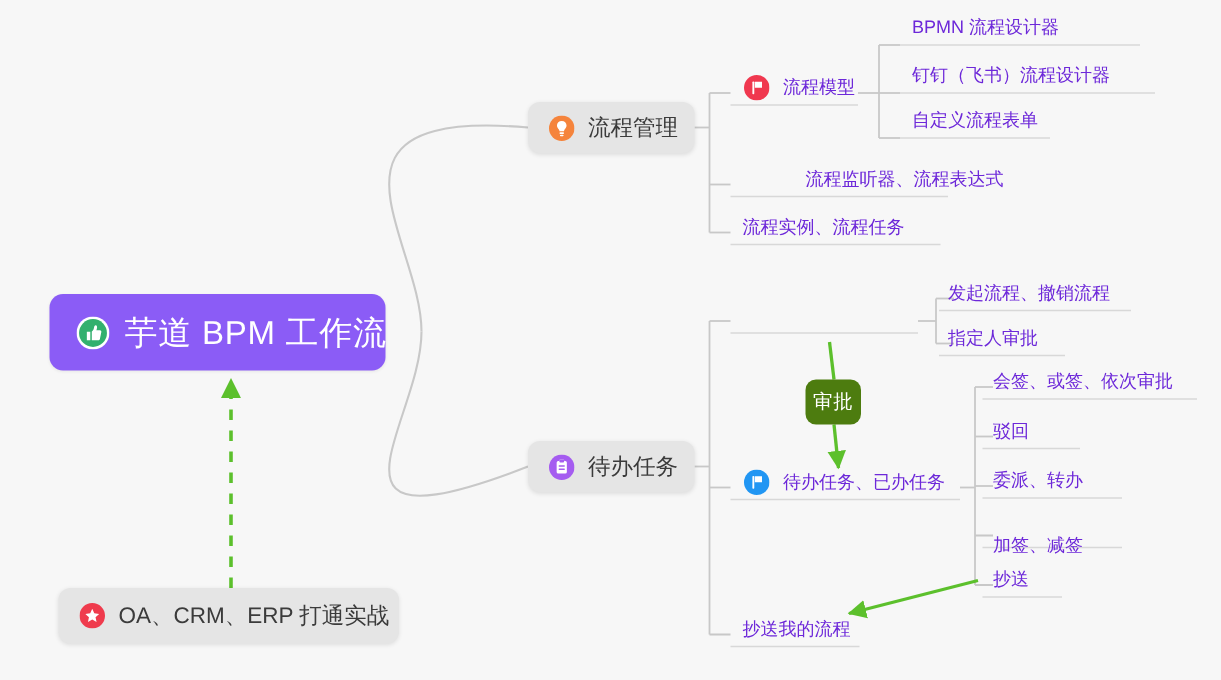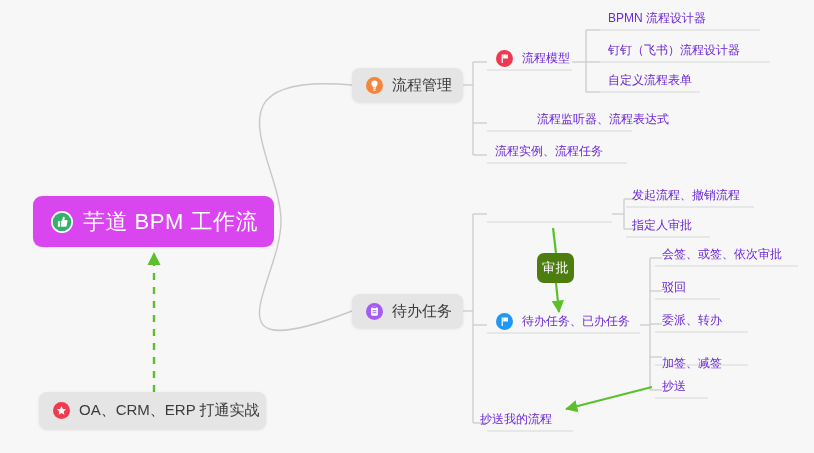--- a/index.html
+++ b/index.html
@@ -10,22 +10,22 @@
     overflow:hidden;
     position:relative;
   }
   #canvas{position:absolute;inset:0;width:814px;height:453px;}
   svg.wires{position:absolute;left:0;top:0;width:814px;height:453px;pointer-events:none;}
 
   
   .root-node{
     position:absolute;
     left:33px;top:196px;
-    width:241px;height:51px;
-    background:#d946ef;
+    width:224px;height:51px;
+    background:#8b5cf6;
     border-radius:9px;
     display:flex;align-items:center;
     padding:0 18px;
     box-sizing:border-box;
     color:#ffffff;
     font-size:22px;
     letter-spacing:.5px;
     box-shadow:0 1px 2px rgba(0,0,0,.06);
   }
   .root-node .label{margin-left:10px;white-space:nowrap;}
@@ -250,21 +250,21 @@
   <div class="leaf" style="left:658px;top:312px;">
     <span class="label">委派、转办</span>
   </div>
   <div class="leaf" style="left:658px;top:355px;">
     <span class="label">加签、减签</span>
   </div>
   <div class="leaf" style="left:658px;top:378px;">
     <span class="label">抄送</span>
   </div>
 
-  <div class="leaf" style="left:476px;top:411px;">
+  <div class="leaf" style="left:491px;top:411px;">
     <span class="label">抄送我的流程</span>
   </div>
 
   <div class="tag-approve">
     <span>审批</span>
   </div>
 
   <div class="card" style="left:39px;top:392px;width:227px;height:37px;">
     <span class="badge">
       <svg width="17" height="17" viewBox="0 0 17 17">

